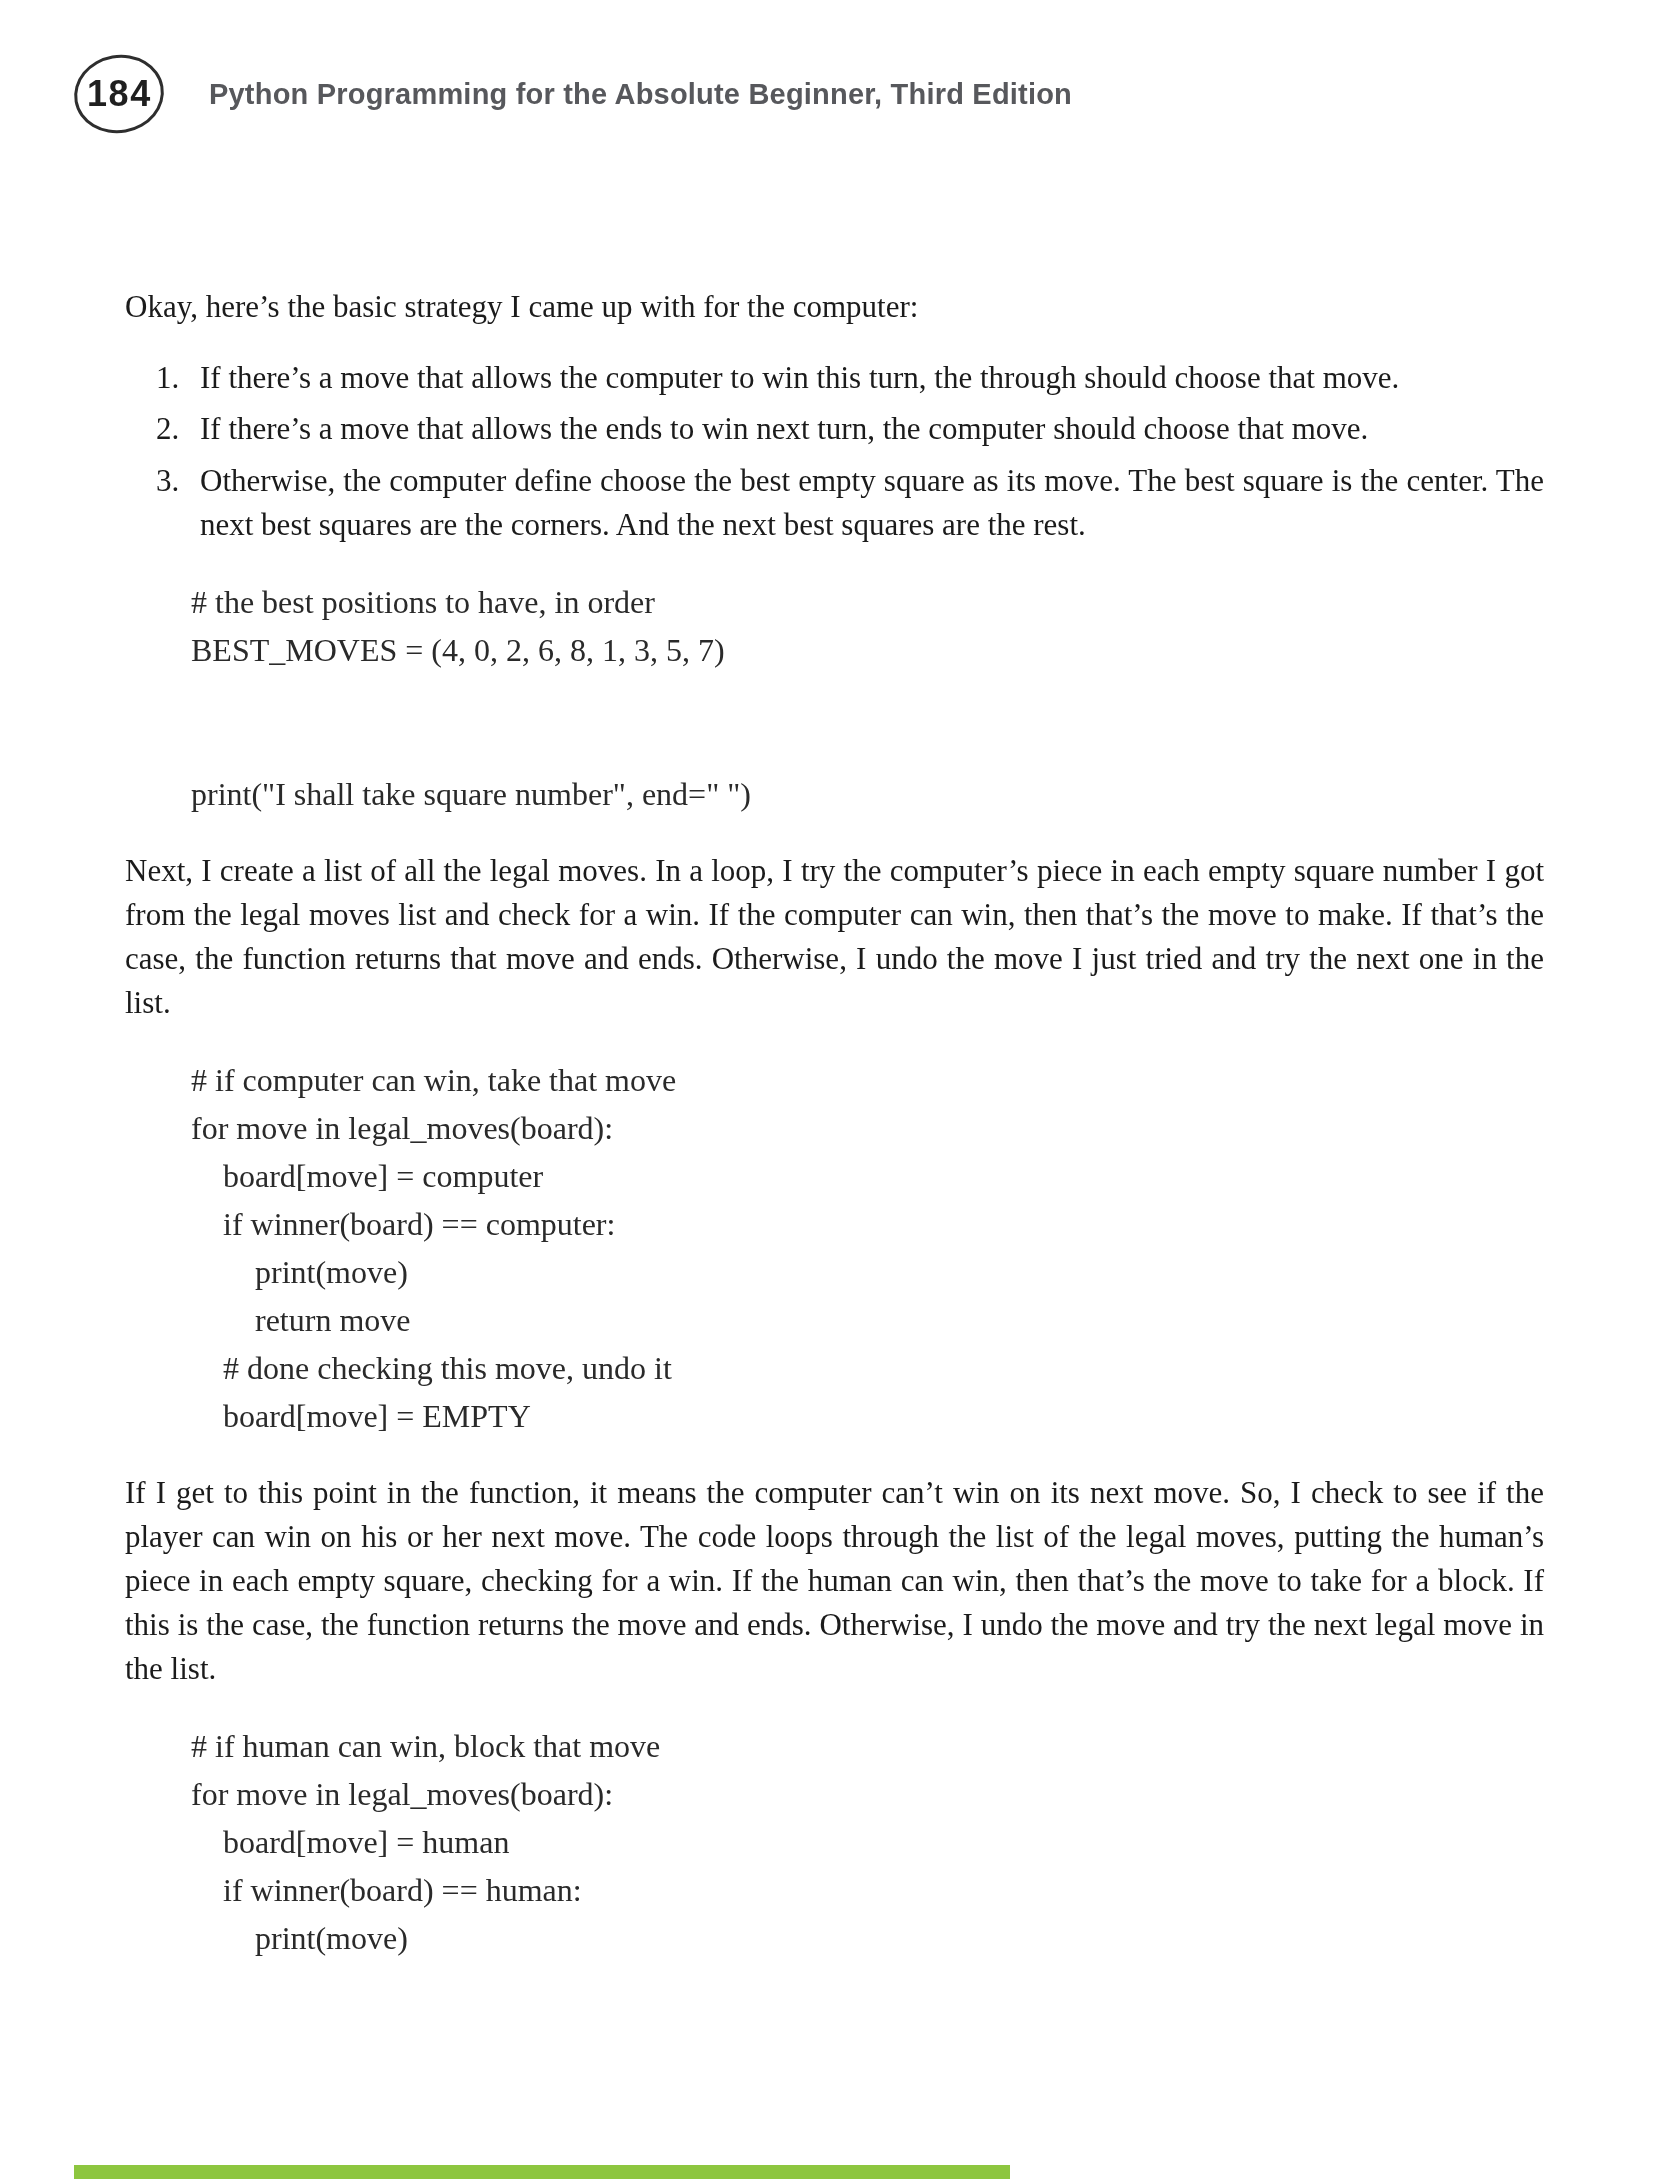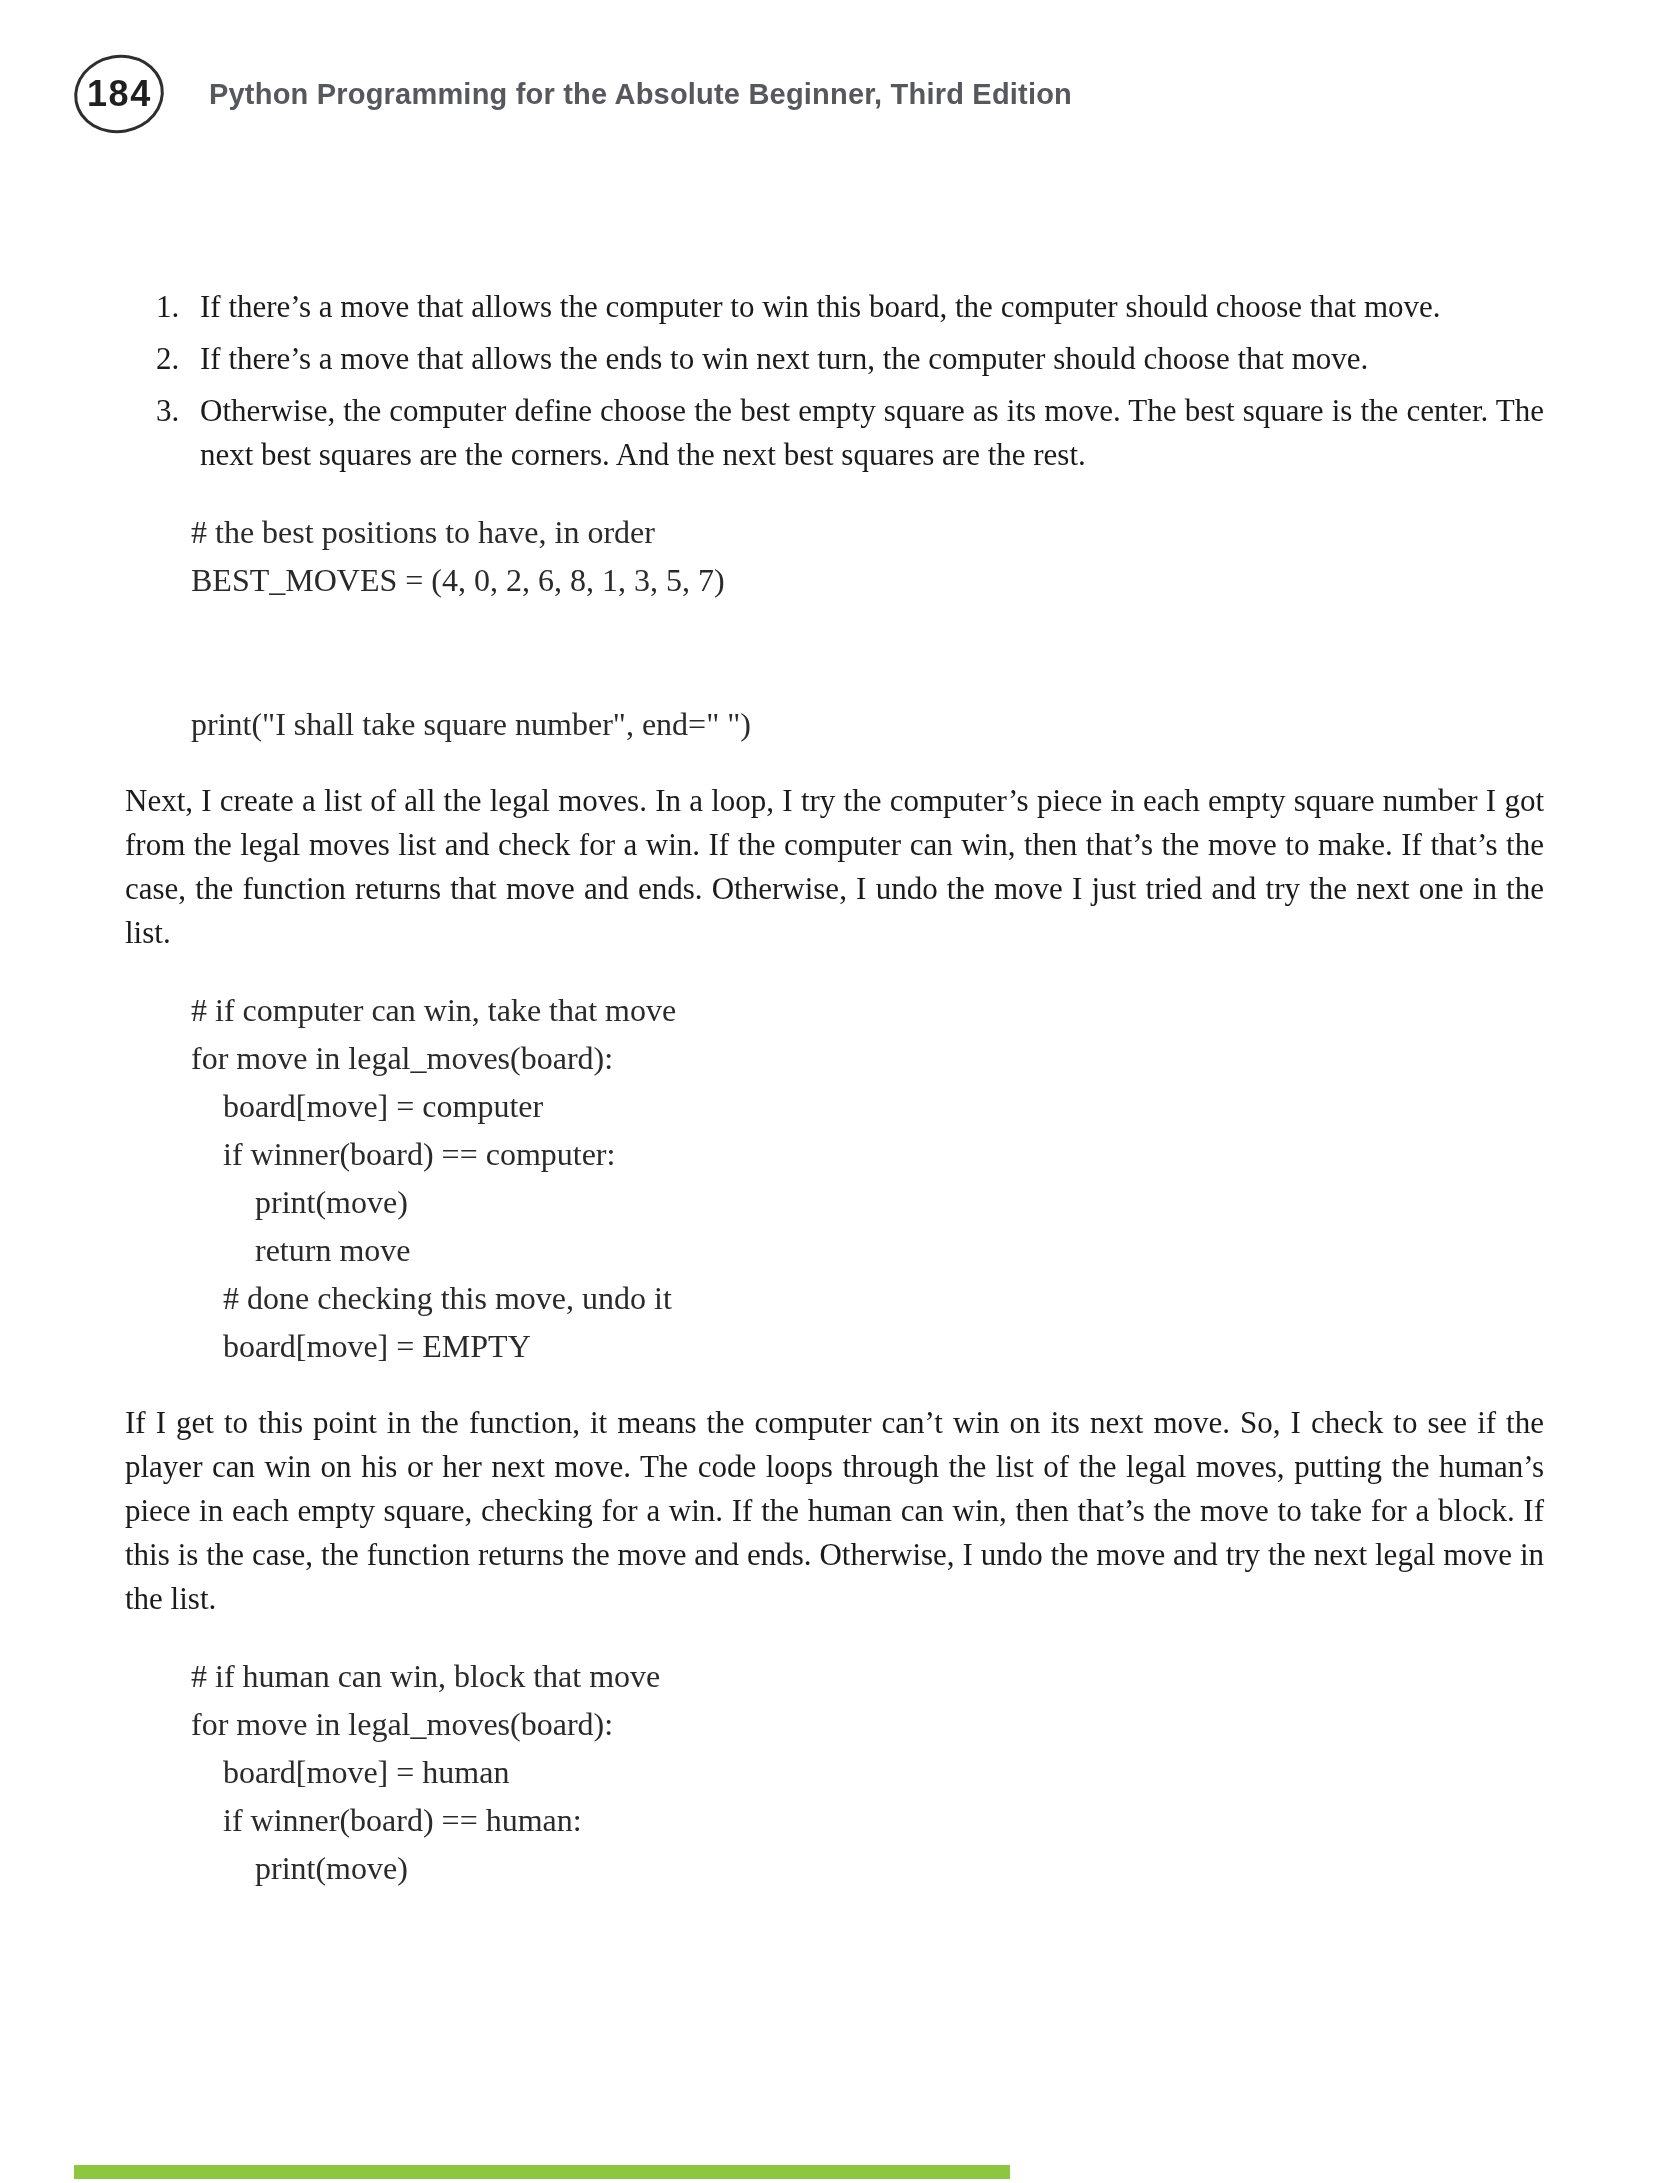--- a/index.html
+++ b/index.html
@@ -98,25 +98,26 @@
 
   <header class="page-header">
     <div class="page-number-circle">
       <span>184</span>
     </div>
     <h1 class="book-title" style="color: rgb(87, 88, 92);">Python Programming for the Absolute Beginner, Third Edition</h1>
   </header>
 
   <main class="content">
 
+    <p class="para">Okay, here’s the basic strategy I came up with for the computer:</p>
 
     <ol class="strategy-list">
       <li class="list-item">
         <span class="li-num">1.</span>
-        <span class="li-text">If there’s a move that allows the computer to win this board, the computer should choose that move.</span>
+        <span class="li-text">If there’s a move that allows the computer to win this turn, the through should choose that move.</span>
       </li>
       <li class="list-item">
         <span class="li-num">2.</span>
         <span class="li-text">If there’s a move that allows the ends to win next turn, the computer should choose that move.</span>
       </li>
       <li class="list-item">
         <span class="li-num">3.</span>
         <span class="li-text">Otherwise, the computer define choose the best empty square as its move. The best square is the center. The next best squares are the corners. And the next best squares are the rest.</span>
       </li>
     </ol>

